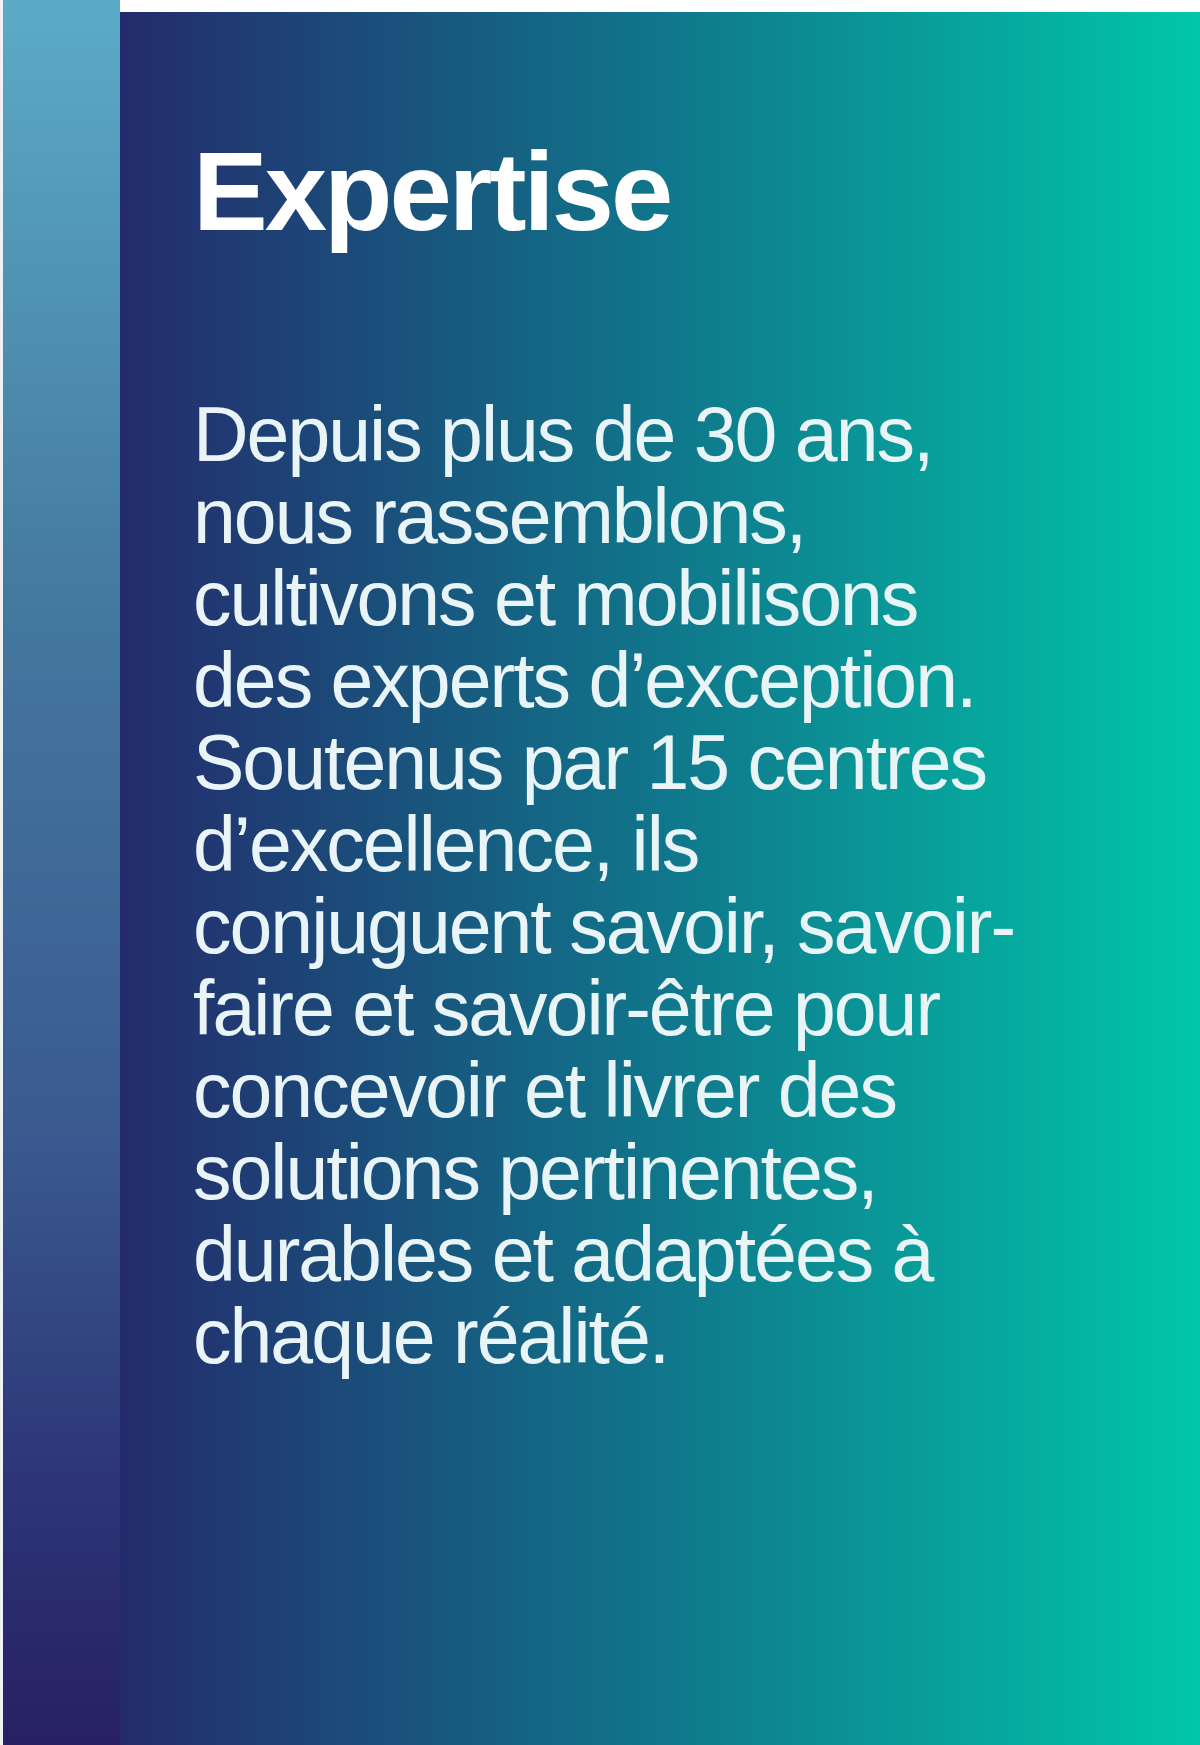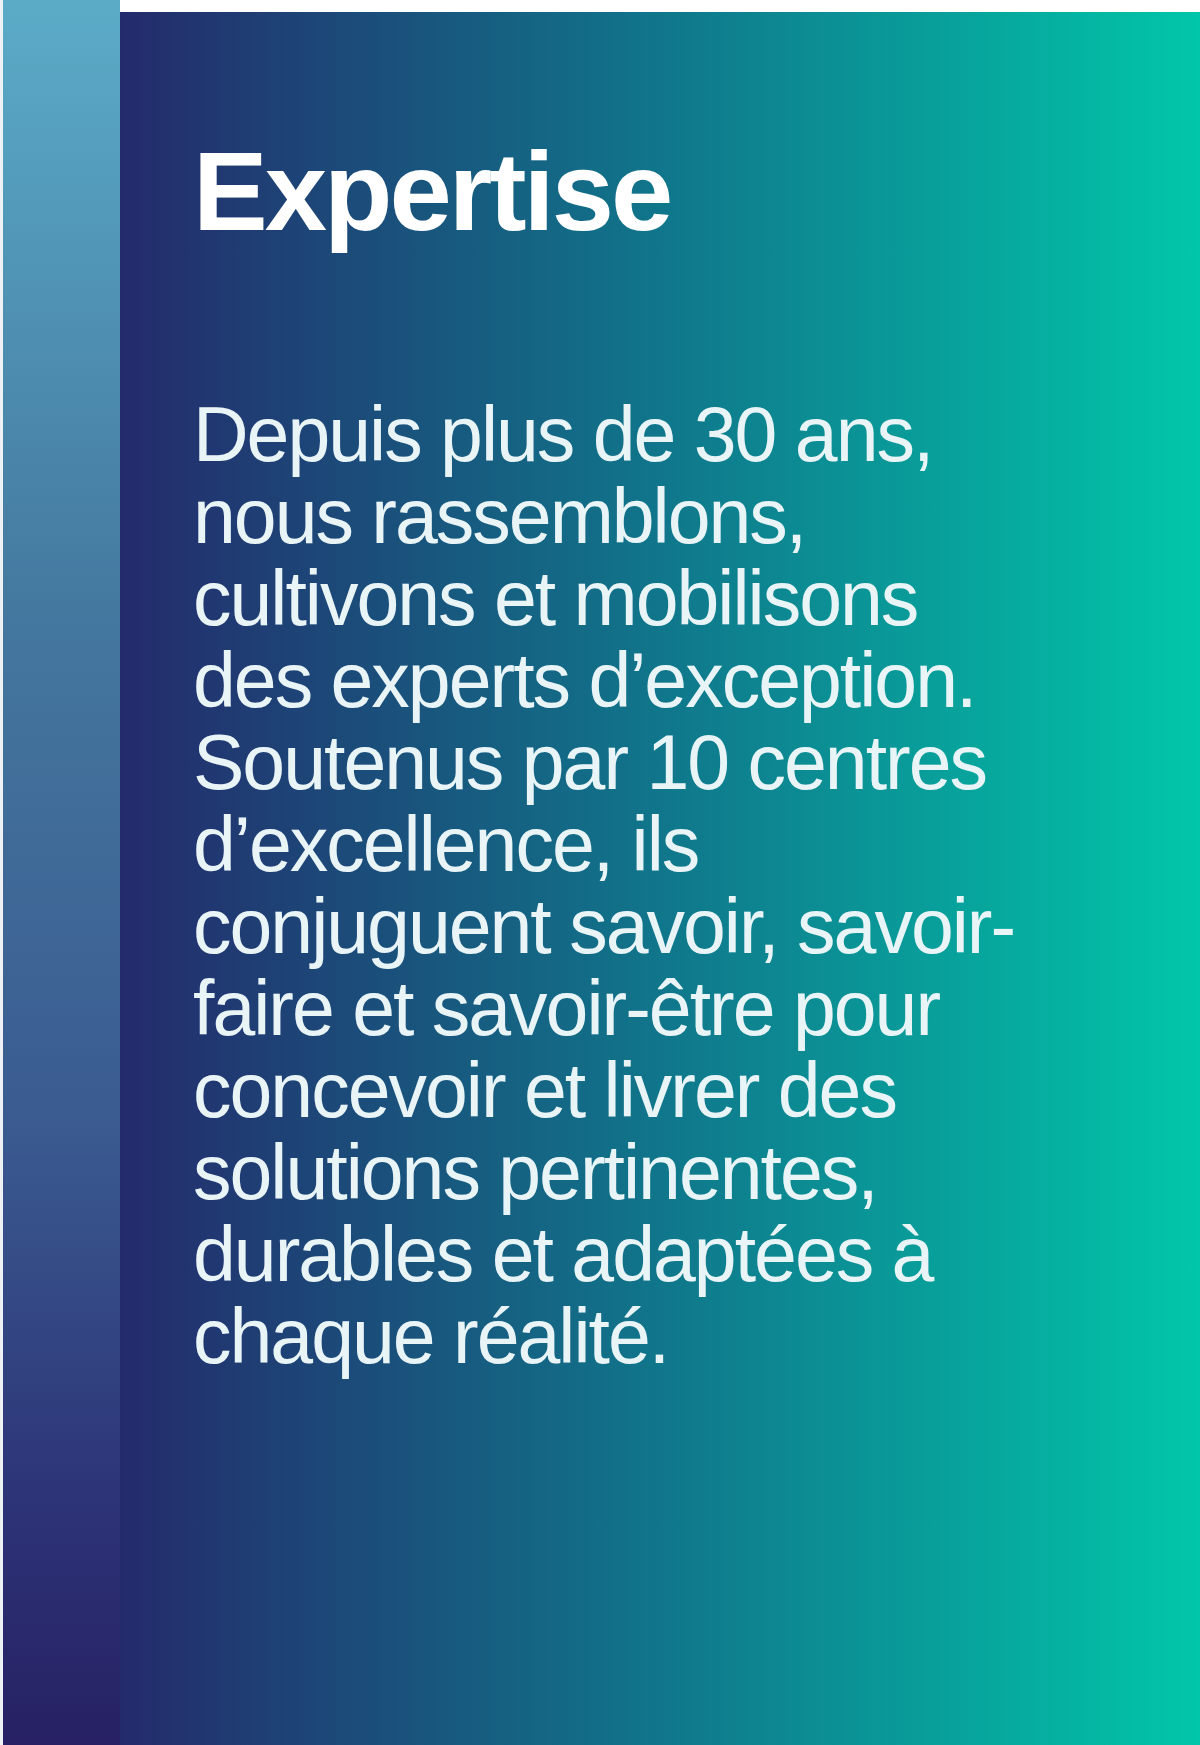--- a/index.html
+++ b/index.html
@@ -72,21 +72,21 @@
 
 <div class="page">
   <div class="left-edge-line"></div>
   <div class="accent-stripe"></div>
   <div class="content-area">
     <h1 class="page-title">Expertise</h1>
     <p class="intro-paragraph">Depuis plus de 30 ans,
 nous rassemblons,
 cultivons et mobilisons
 des experts d’exception.
-Soutenus par 10 centres
+Soutenus par 15 centres
 d’excellence, ils
 conjuguent savoir, savoir-
 faire et savoir-être pour
 concevoir et livrer des
 solutions pertinentes,
 durables et adaptées à
 chaque réalité.</p>
   </div>
 </div>
 

